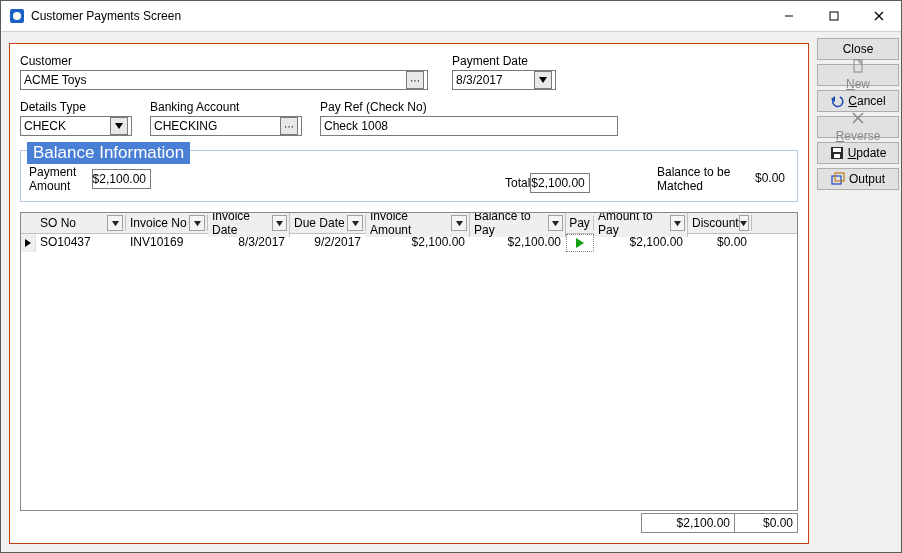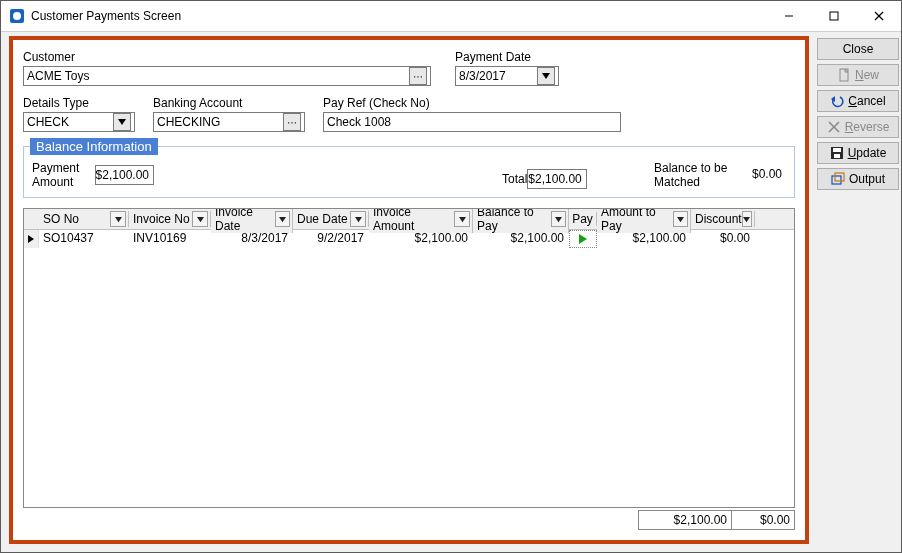--- a/index.html
+++ b/index.html
@@ -70,21 +70,21 @@
   height: 22px;
   border: 1px solid #adadad;
   background: #e1e1e1;
   display: flex;
   align-items: center;
   justify-content: center;
   gap: 4px;
   font-size: 12px;
   box-sizing: border-box;
 }
-.side-btn.disabled { color: #8a8a8a; }
+.side-btn.disabled { color: #8a8a8a; flex-direction: column; }
 .side-btn .ico { width: 14px; height: 14px; display:inline-flex; align-items:center; justify-content:center;}
 .tabs {
   display: flex;
   align-items: flex-end;
   height: 22px;
   margin-top: 2px;
 }
 .tab {
   padding: 3px 12px 3px 12px;
   border: 1px solid #a0a0a0;
@@ -97,26 +97,27 @@
 .tab.active {
   background: #fff;
   z-index: 2;
   border-bottom: 1px solid #fff;
   padding-top:4px;
   padding-bottom:4px;
   top:0;
 }
 .tab-panel {
   flex: 1;
-  border: 4px solid #c2410c;
+  border: 1px solid #c2410c;
   background: #fff;
   padding: 10px 10px 10px 10px;
   display: flex;
   flex-direction: column;
   box-sizing: border-box;
+  margin-top: 7px;
 }
 .row {
   display: flex;
   gap: 24px;
   margin-bottom: 10px;
 }
 .field {
   display: flex;
   flex-direction: column;
 }
@@ -156,21 +157,21 @@
   margin-top: 4px;
   padding: 14px 8px 8px 8px;
   position: relative;
 }
 .group-title {
   position: absolute;
   top: -9px;
   left: 6px;
   background: #4a7fd6;
   color: #fff;
-  font-size: 13px;
+  font-size: 17px;
   padding: 1px 6px;
 }
 .balance-row {
   display: flex;
   align-items: flex-end;
 }
 .balance-col {
   display: flex;
   flex-direction: row;
   align-items: center;

